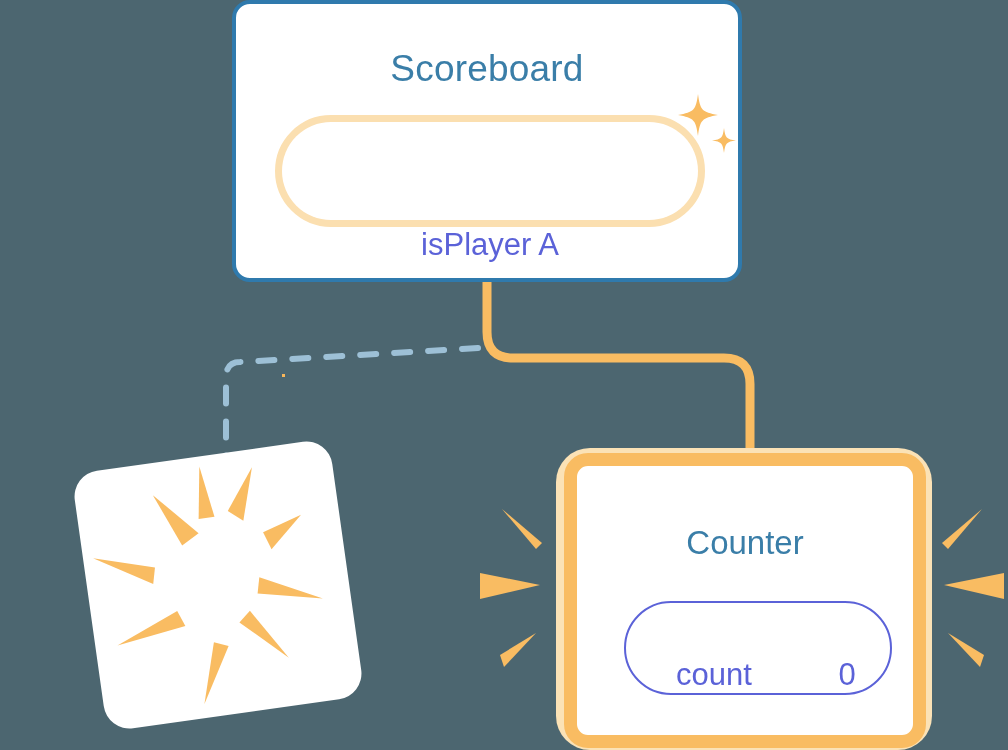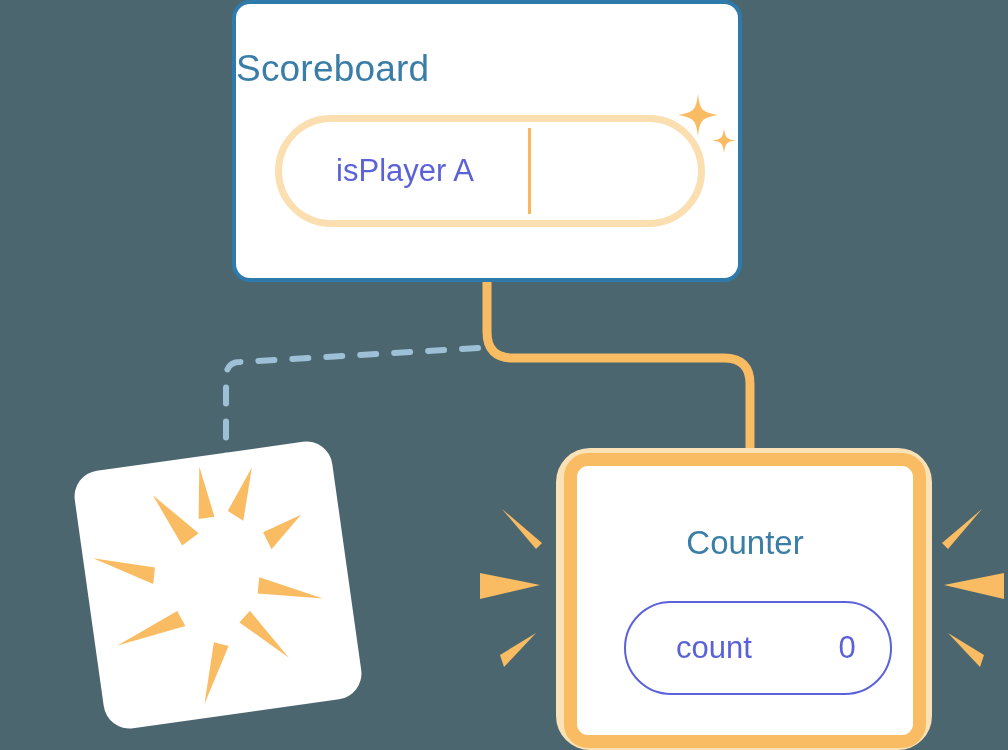--- a/index.html
+++ b/index.html
@@ -34,20 +34,21 @@
     border: 4px solid #2f7aad;
     border-radius: 18px;
     box-sizing: border-box;
     z-index: 5;
   }
   .title-scoreboard {
     position: absolute;
     top: 44px;
     left: 0;
     width: 100%;
+    text-align: center;
     color: #3a7ea8;
     font-size: 37px;
     letter-spacing: 0.2px;
   }
 
   
   .pill-wrap-sb {
     position: absolute;
     left: 275px;
     top: 115px;
@@ -67,20 +68,21 @@
     position: absolute;
     left: 7px; top: 7px;
     width: 416px;
     height: 98px;
     background: #ffffff;
     border: 6px solid #f8b košer;
     border-radius: 49px;
     box-sizing: border-box;
     display: flex;
     align-items: stretch;
+    flex-direction: column;
   }
   .pill-sb {
     border-color: #f9b council;
   }
   .pill-sb { border-color: #f9b75a; }
   .pill-sb-key {
     flex: 0 0 246px;
     display: flex;
     align-items: center;
     justify-content: center;
@@ -149,21 +151,21 @@
     position: absolute;
     left: 47px;
     top: 135px;
     width: 268px;
     height: 94px;
     background: #ffffff;
     border: 2px solid #5b62d8;
     border-radius: 47px;
     box-sizing: border-box;
     display: flex;
-    align-items: center;
+    align-items: flex-end;
   }
   .pill-ct-key {
     flex: 0 0 176px;
     display: flex;
     align-items: center;
     justify-content: center;
     color: #5b62d8;
     font-size: 31px;
   }
   .pill-ct-divider {

